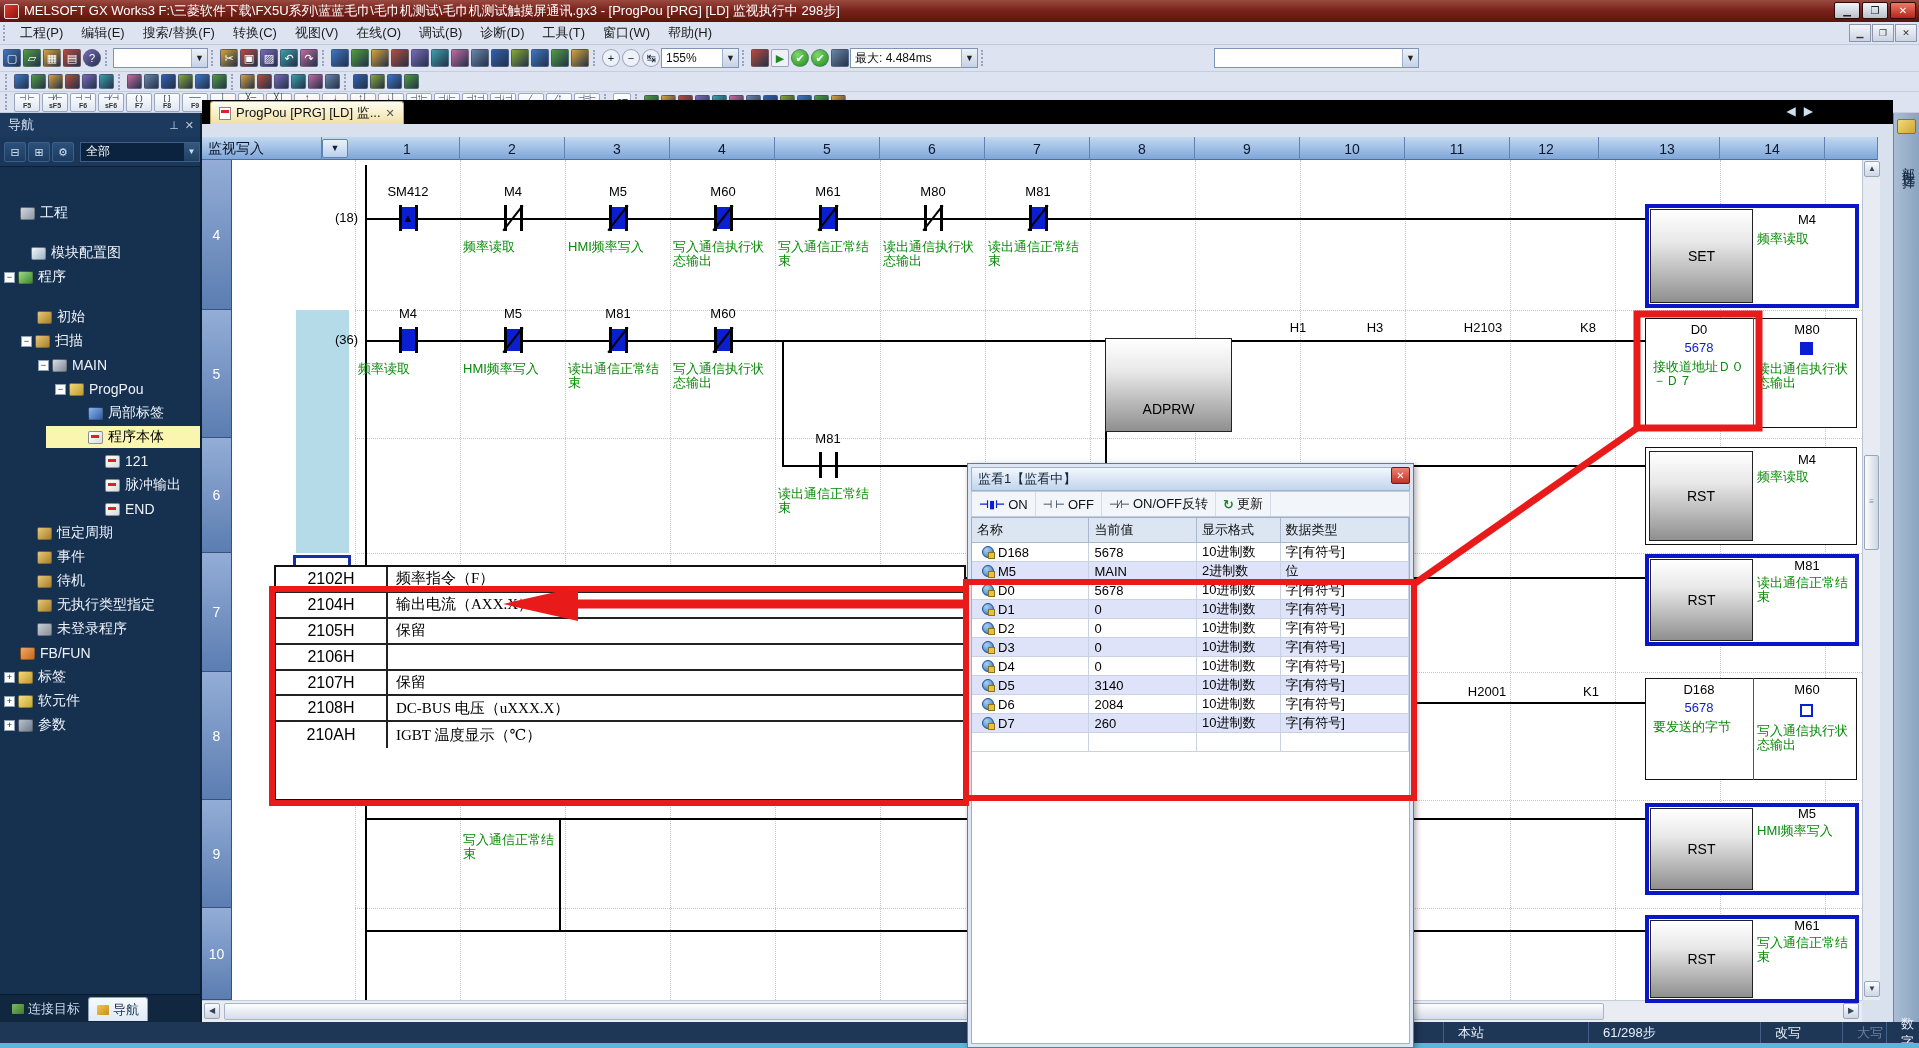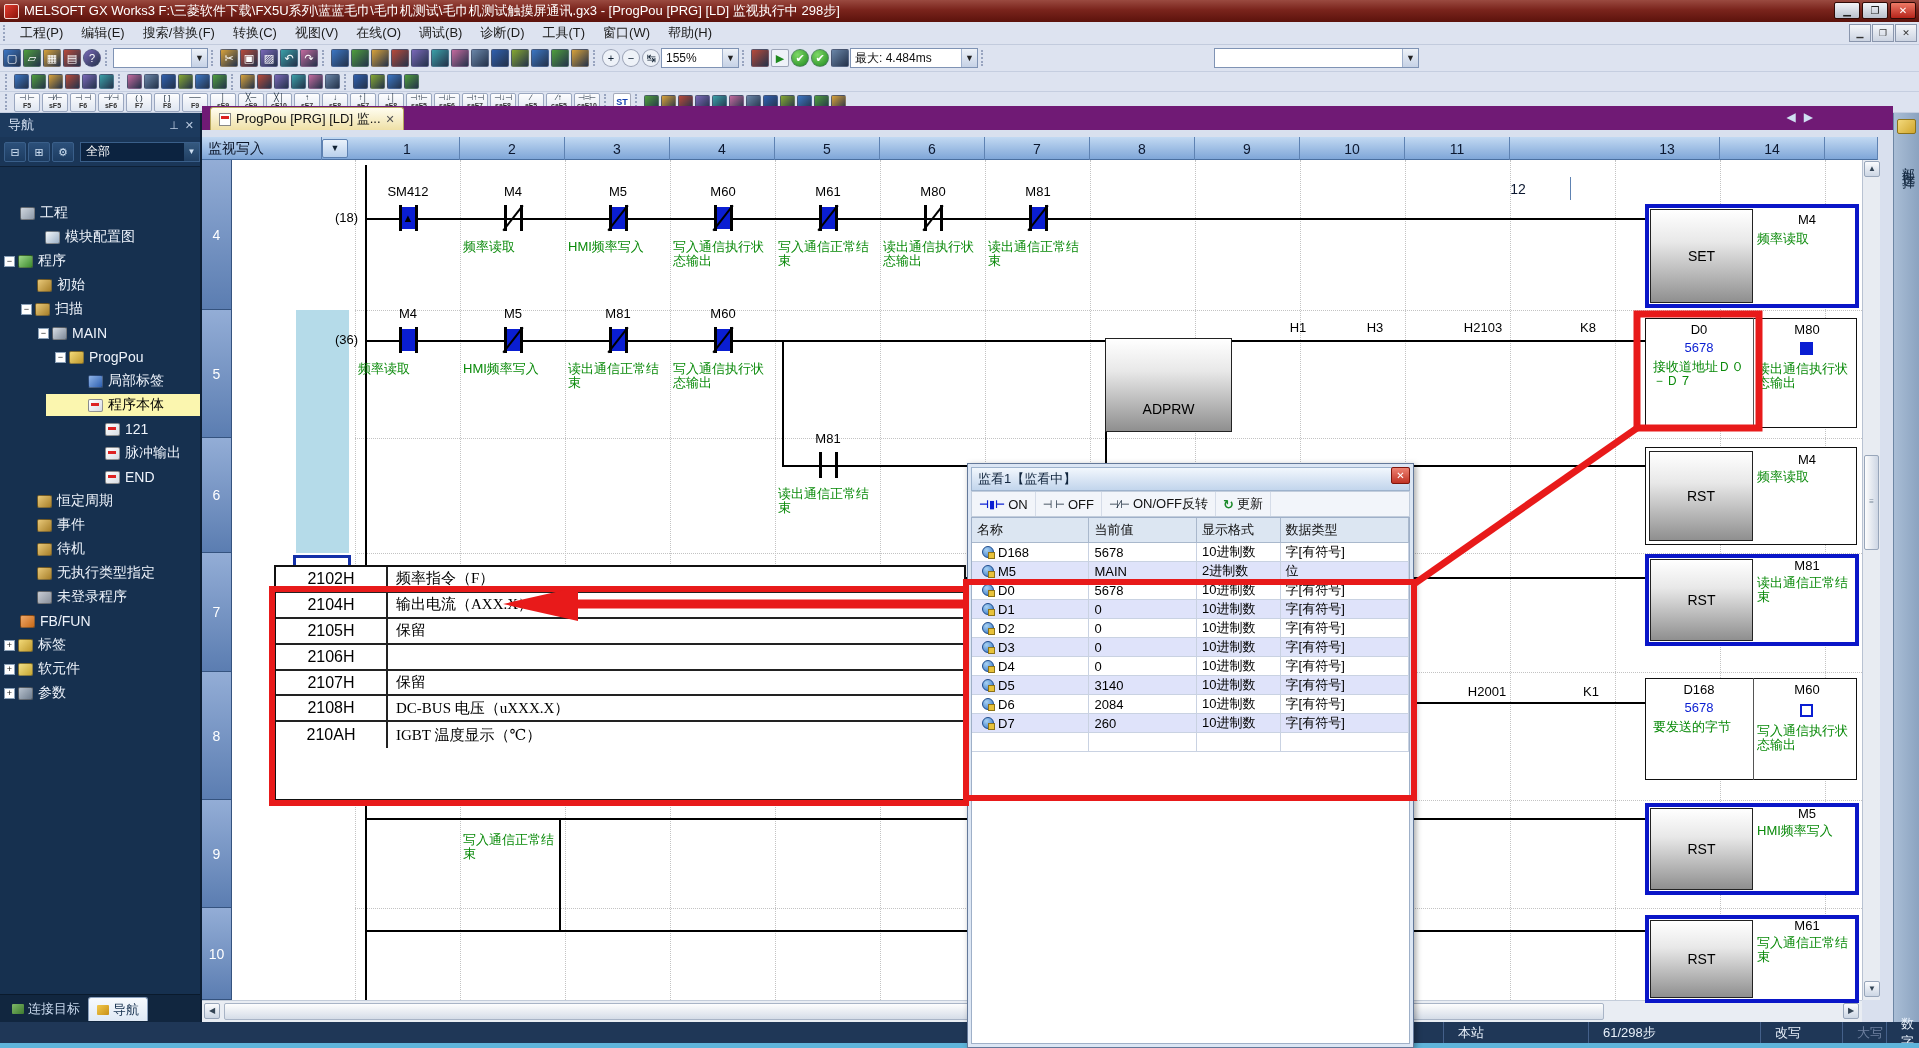--- a/index.html
+++ b/index.html
@@ -69,21 +69,21 @@
   .ticon{width:15px;height:13px;border-radius:2px;margin:0 5px 0 3px;flex:none;position:relative;
     border:1px solid rgba(0,0,0,.4);}
   .tlabel{position:relative;white-space:nowrap;}
   .nav-tabs{position:absolute;left:0;bottom:0;width:100%;height:28px;background:#11263f;
     border-top:1px solid #0a1a2c;display:flex;align-items:flex-end;padding:0 0 1px 4px;font-size:13px;}
   .ntab{height:24px;display:flex;align-items:center;padding:0 8px;color:#c8d8ec;gap:4px;}
   .ntab.active{background:linear-gradient(180deg,#f7fafd,#dfe9f5);color:#15304e;border:1px solid #8aa0bd;
     border-bottom:none;border-radius:3px 3px 0 0;}
   .ntab .ni{width:12px;height:10px;border-radius:1px;}
   
-  .tabbar{position:absolute;left:202px;top:106px;width:1691px;height:24px;background:#701a75;z-index:11;}
+  .tabbar{position:absolute;left:202px;top:100px;width:1691px;height:24px;background:#000000;z-index:11;}
   .edittab{position:absolute;left:8px;top:1px;height:23px;display:flex;align-items:center;gap:5px;
     background:linear-gradient(180deg,#fffdf0,#efe0a6);border:1px solid #b8a95e;border-bottom:none;
     border-radius:3px 3px 0 0;padding:0 8px;font-size:13px;color:#111;}
   .edittab .ticn{width:12px;height:13px;background:#fff;border:1px solid #888;position:relative;}
   .edittab .ticn::after{content:"";position:absolute;left:1px;top:2px;width:8px;height:3px;background:#d22;}
   .tab-arrows{position:absolute;right:72px;top:4px;color:#cfe0f2;font-size:12px;letter-spacing:8px;}
   .ladder-bg{position:absolute;left:202px;top:137px;width:1660px;height:885px;background:#fff;z-index:2;}
   .hdrband{position:absolute;left:202px;top:137px;width:1676px;height:23px;z-index:6;
     background:linear-gradient(180deg,#c2d9f2,#7fa6d8);border-bottom:1px solid #4a6fa0;}
   .hcell{position:absolute;top:0;height:23px;border-right:1px solid #5e82b2;color:#0c1830;font-size:14px;
@@ -398,31 +398,31 @@
         <span class="cval">全部</span>
         <span class="drop">▼</span>
       </div>
     </div>
     <div class="tree" id="nav-tree">
         <div class="titem" style="top: 0px; padding-left: 4px; margin-top: 32px;">
           <div style="width: 13px; flex: 0 0 auto;"></div>
           <div class="ticon" style="background: linear-gradient(135deg, rgb(207, 214, 222), rgb(142, 153, 168));"></div>
           <div class="tlabel">工程</div>
         </div>
-        <div class="titem" style="top: 0px; padding-left: 29px; margin-top: 0px;">
+        <div class="titem" style="top: 0px; padding-left: 15px; margin-top: 16px;">
           <div style="width: 13px; flex: 0 0 auto;"></div>
           <div class="ticon" style="background: linear-gradient(135deg, rgb(244, 247, 250), rgb(157, 178, 200));"></div>
           <div class="tlabel">模块配置图</div>
         </div>
         <div class="titem" style="top: 0px; padding-left: 4px; margin-top: 0px;">
           <div class="texp">−</div>
           <div class="ticon" style="background: linear-gradient(135deg, rgb(159, 216, 138), rgb(61, 138, 46));"></div>
           <div class="tlabel">程序</div>
         </div>
-        <div class="titem" style="top: 0px; padding-left: 21px; margin-top: 0px;">
+        <div class="titem" style="top: 0px; padding-left: 21px; margin-top: 16px;">
           <div style="width: 13px; flex: 0 0 auto;"></div>
           <div class="ticon" style="background: linear-gradient(135deg, rgb(232, 200, 121), rgb(168, 128, 42));"></div>
           <div class="tlabel">初始</div>
         </div>
         <div class="titem" style="top: 0px; padding-left: 21px; margin-top: 0px;">
           <div class="texp">−</div>
           <div class="ticon" style="background: linear-gradient(135deg, rgb(232, 200, 121), rgb(168, 128, 42));"></div>
           <div class="tlabel">扫描</div>
         </div>
         <div class="titem" style="top: 0px; padding-left: 38px; margin-top: 0px;">
@@ -545,21 +545,21 @@
         <div class="hcell" style="left: 258px; width: 105px;">2</div>
         <div class="hcell" style="left: 363px; width: 105px;">3</div>
         <div class="hcell" style="left: 468px; width: 105px;">4</div>
         <div class="hcell" style="left: 573px; width: 105px;">5</div>
         <div class="hcell" style="left: 678px; width: 105px;">6</div>
         <div class="hcell" style="left: 783px; width: 105px;">7</div>
         <div class="hcell" style="left: 888px; width: 105px;">8</div>
         <div class="hcell" style="left: 993px; width: 105px;">9</div>
         <div class="hcell" style="left: 1098px; width: 105px;">10</div>
         <div class="hcell" style="left: 1203px; width: 105px;">11</div>
-        <div class="hcell" style="left: 1264px; width: 105px; margin-top: 40px;">12</div>
+        <div class="hcell" style="left: 1292px; width: 105px;">12</div>
         <div class="hcell" style="left: 1413px; width: 105px;">13</div>
         <div class="hcell" style="left: 1518px; width: 105px;">14</div>
         <div class="hcell" style="left: 1623px; width: 53px;"></div>
       </div>
   </div>
   <div id="ladder-layer" class="abs" style="left:0;top:0;width:1919px;height:1048px;z-index:10;pointer-events:none;">
       <div class="dotv" style="left: 355px; top: 160px; height: 840px;"></div>
       <div class="dotv" style="left: 460px; top: 160px; height: 840px;"></div>
       <div class="dotv" style="left: 565px; top: 160px; height: 840px;"></div>
       <div class="dotv" style="left: 670px; top: 160px; height: 840px;"></div>

